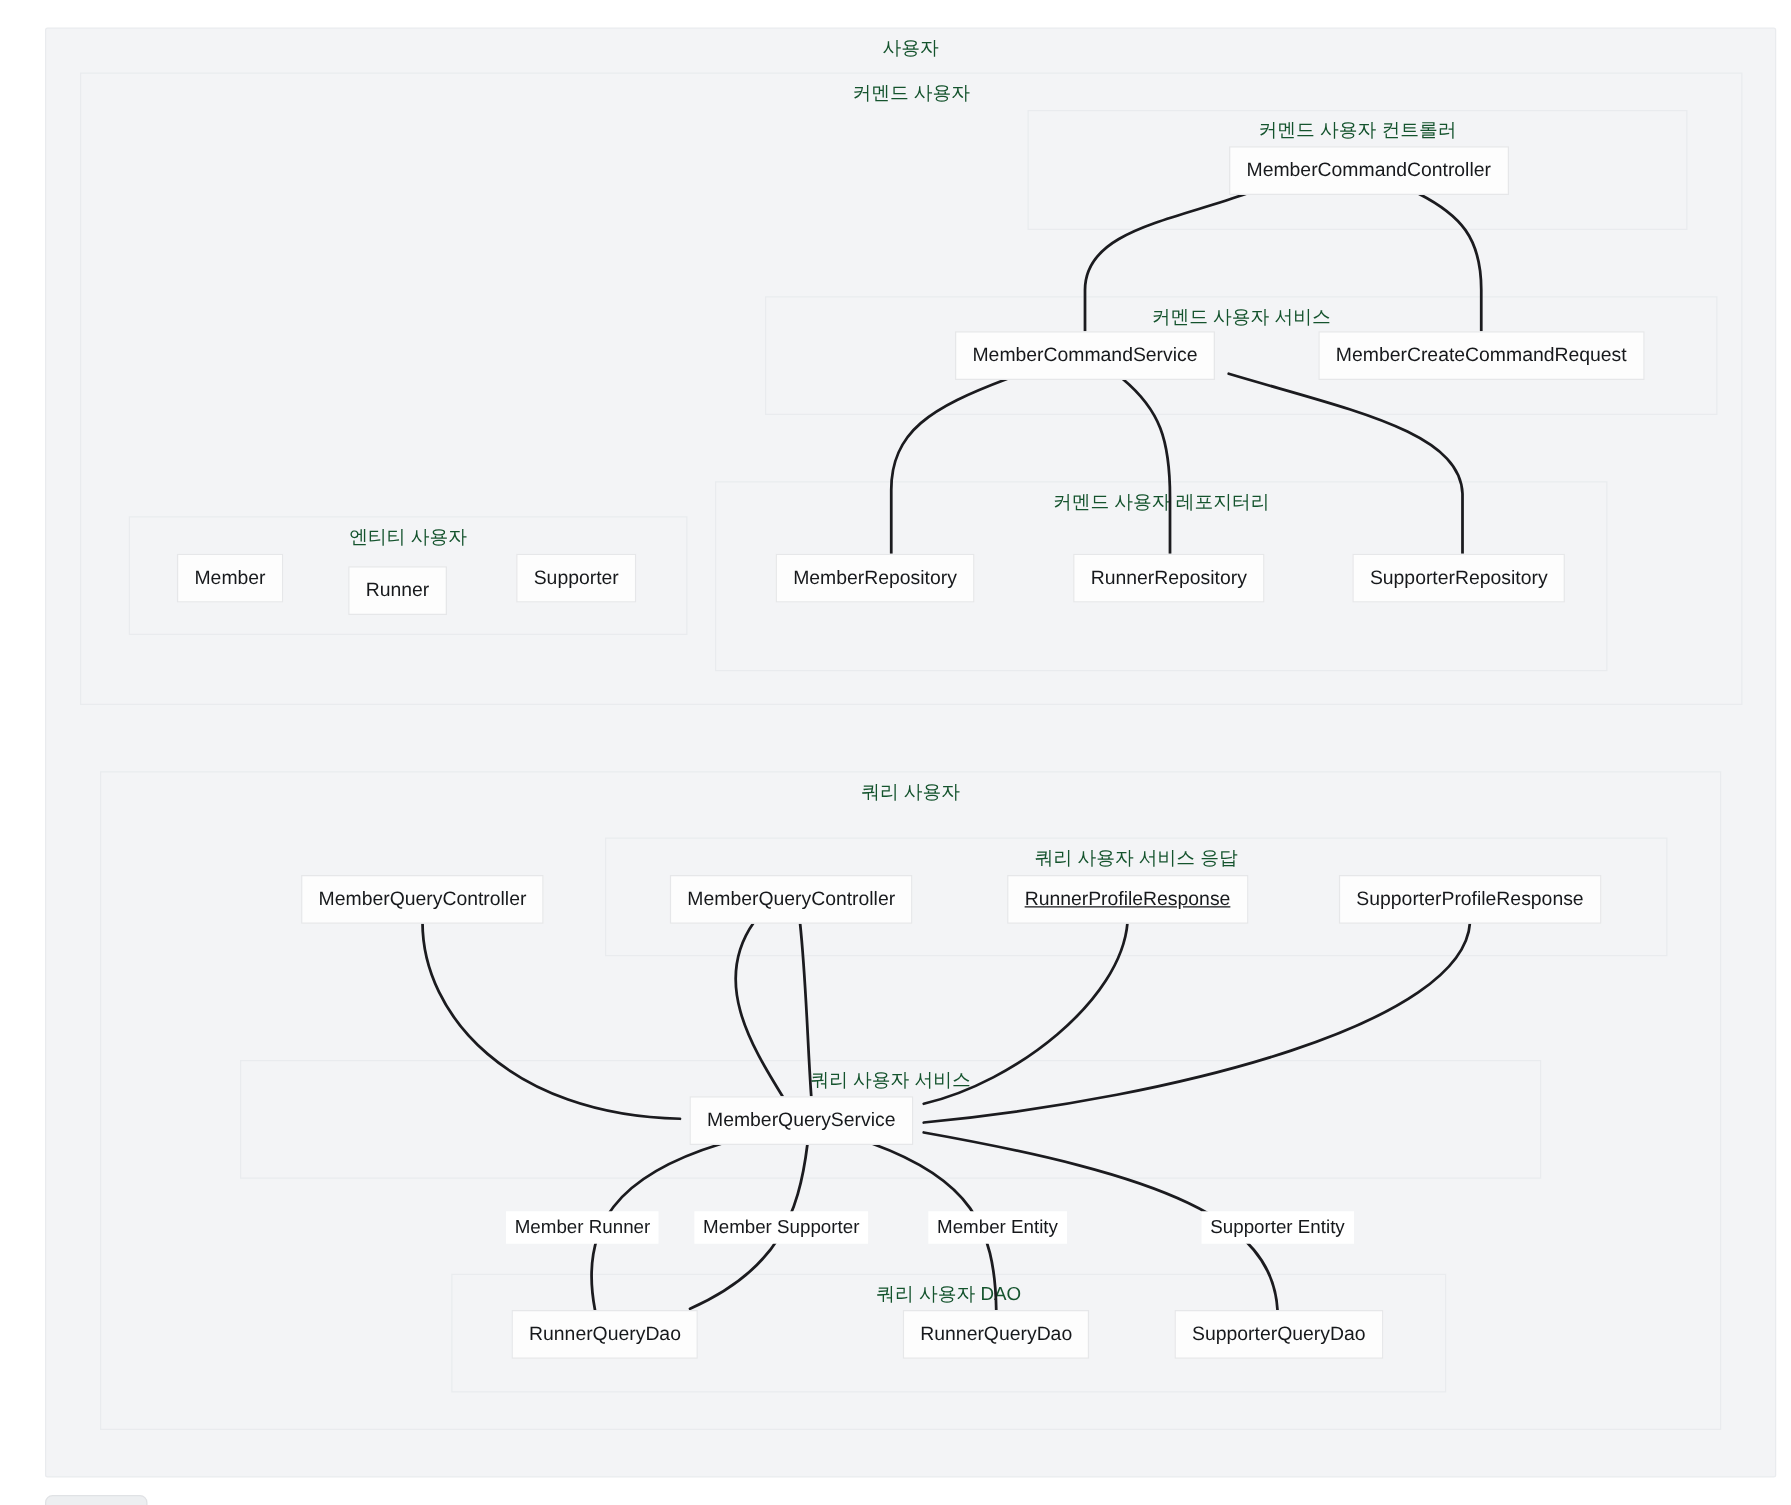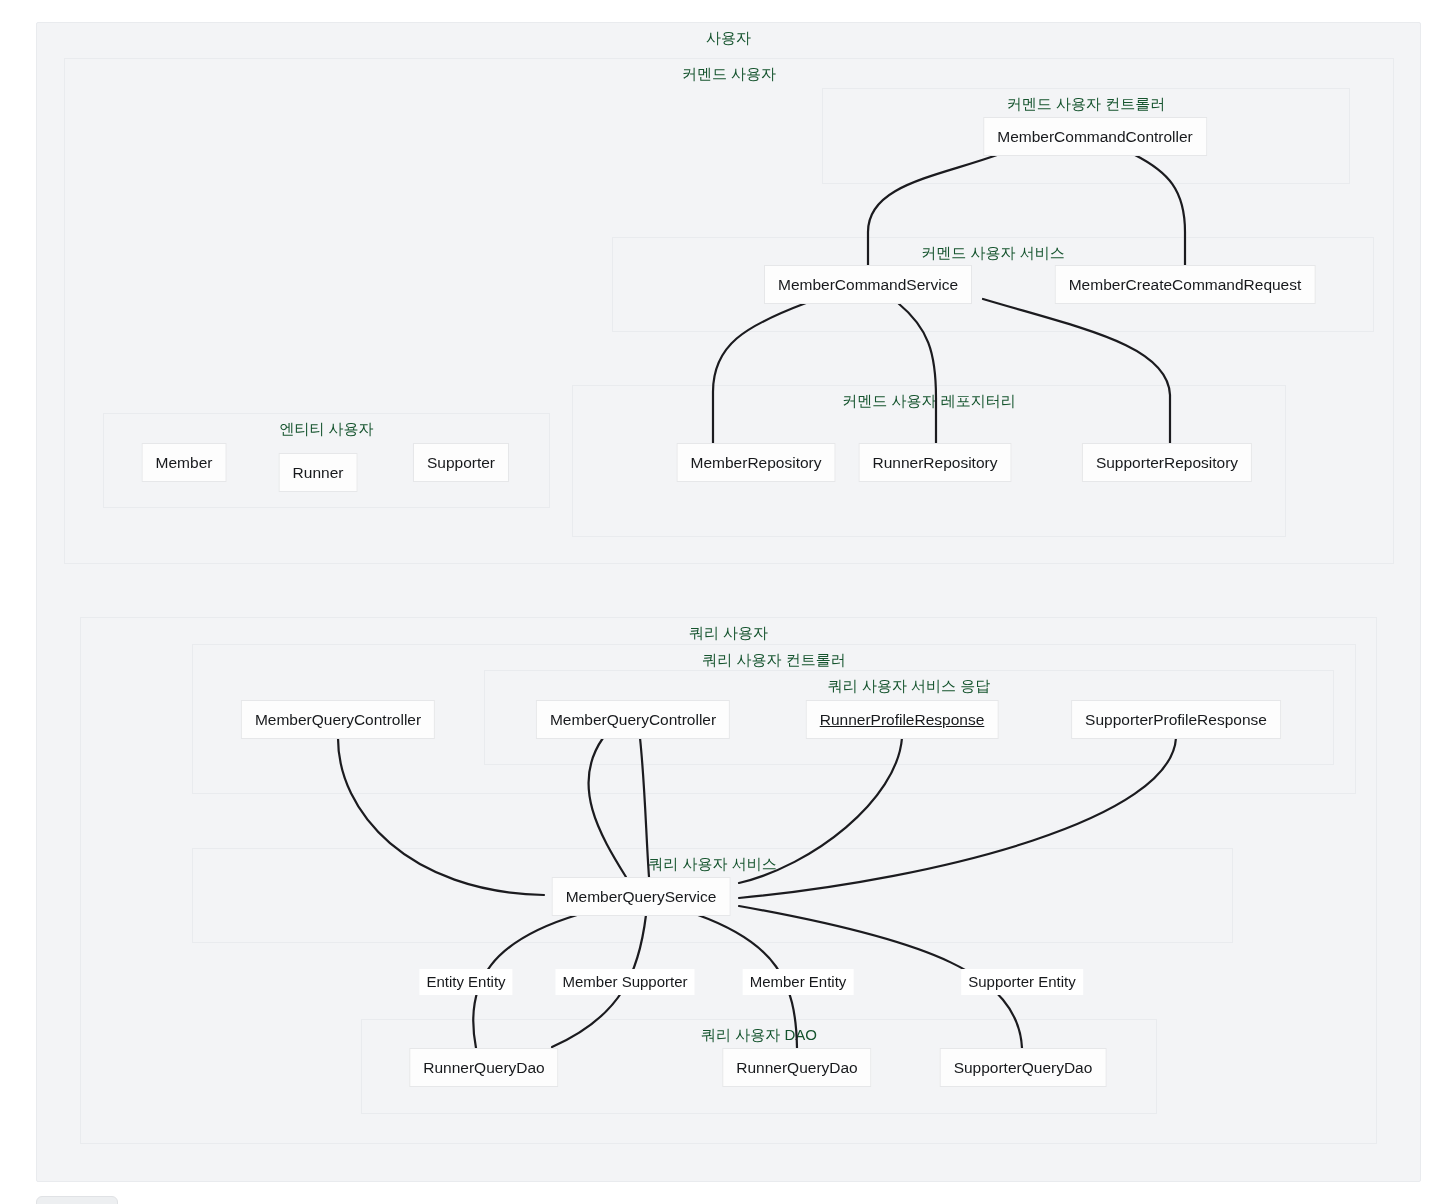--- a/index.html
+++ b/index.html
@@ -101,23 +101,20 @@
   </div>
 
   <div class="group" style="left:103px;top:413px;width:445px;height:93px;">
     <div class="group-title">엔티티 사용자</div>
   </div>
 
   <div class="group" style="left:80px;top:617px;width:1295px;height:525px;">
     <div class="group-title">쿼리 사용자</div>
   </div>
 
-  <div class="group" style="left:192px;top:644px;width:1162px;height:148px;">
-    <div class="group-title">쿼리 사용자 컨트롤러</div>
-  </div>
 
   <div class="group" style="left:484px;top:670px;width:848px;height:93px;">
     <div class="group-title">쿼리 사용자 서비스 응답</div>
   </div>
 
   <div class="group" style="left:192px;top:848px;width:1039px;height:93px;">
     <div class="group-title">쿼리 사용자 서비스</div>
   </div>
 
   <div class="group" style="left:361px;top:1019px;width:794px;height:93px;">
@@ -137,36 +134,36 @@
     <path d="M1176,738 C1171,818 945,878 739,898"></path>
     <path d="M577,915 C495,940 463,980 476,1048"></path>
     <path d="M646,915 C639,972 622,1016 552,1047"></path>
     <path d="M698,915 C775,943 796,980 797,1048"></path>
     <path d="M739,906 C930,940 1018,975 1022,1048"></path>
   </svg>
 
   <div class="node" style="left:1095px;top:117px;">MemberCommandController</div>
   <div class="node" style="left:868px;top:265px;">MemberCommandService</div>
   <div class="node" style="left:1185px;top:265px;">MemberCreateCommandRequest</div>
-  <div class="node" style="left:756px;top:443px;">MemberRepository</div>
+  <div class="node" style="left:700px;top:443px;">MemberRepository</div>
   <div class="node" style="left:935px;top:443px;">RunnerRepository</div>
   <div class="node" style="left:1167px;top:443px;">SupporterRepository</div>
   <div class="node" style="left:184px;top:443px;">Member</div>
   <div class="node" style="left:318px;top:453px;">Runner</div>
   <div class="node" style="left:461px;top:443px;">Supporter</div>
 
   <div class="node" style="left:338px;top:700px;">MemberQueryController</div>
   <div class="node" style="left:633px;top:700px;">MemberQueryController</div>
   <div class="node" style="left:902px;top:700px;text-decoration:underline;">RunnerProfileResponse</div>
   <div class="node" style="left:1176px;top:700px;">SupporterProfileResponse</div>
   <div class="node" style="left:641px;top:877px;">MemberQueryService</div>
   <div class="node" style="left:484px;top:1048px;">RunnerQueryDao</div>
   <div class="node" style="left:797px;top:1048px;">RunnerQueryDao</div>
   <div class="node" style="left:1023px;top:1048px;">SupporterQueryDao</div>
 
-  <div class="edge-label" style="left:466px;top:982px;">Entity Entity</div>
+  <div class="edge-label" style="left:466px;top:982px;">Member Runner</div>
   <div class="edge-label" style="left:625px;top:982px;">Member Supporter</div>
   <div class="edge-label" style="left:798px;top:982px;">Member Entity</div>
   <div class="edge-label" style="left:1022px;top:982px;">Supporter Entity</div>
 
   <div class="partial-button"></div>
 
 </div>
 
 </body></html>

